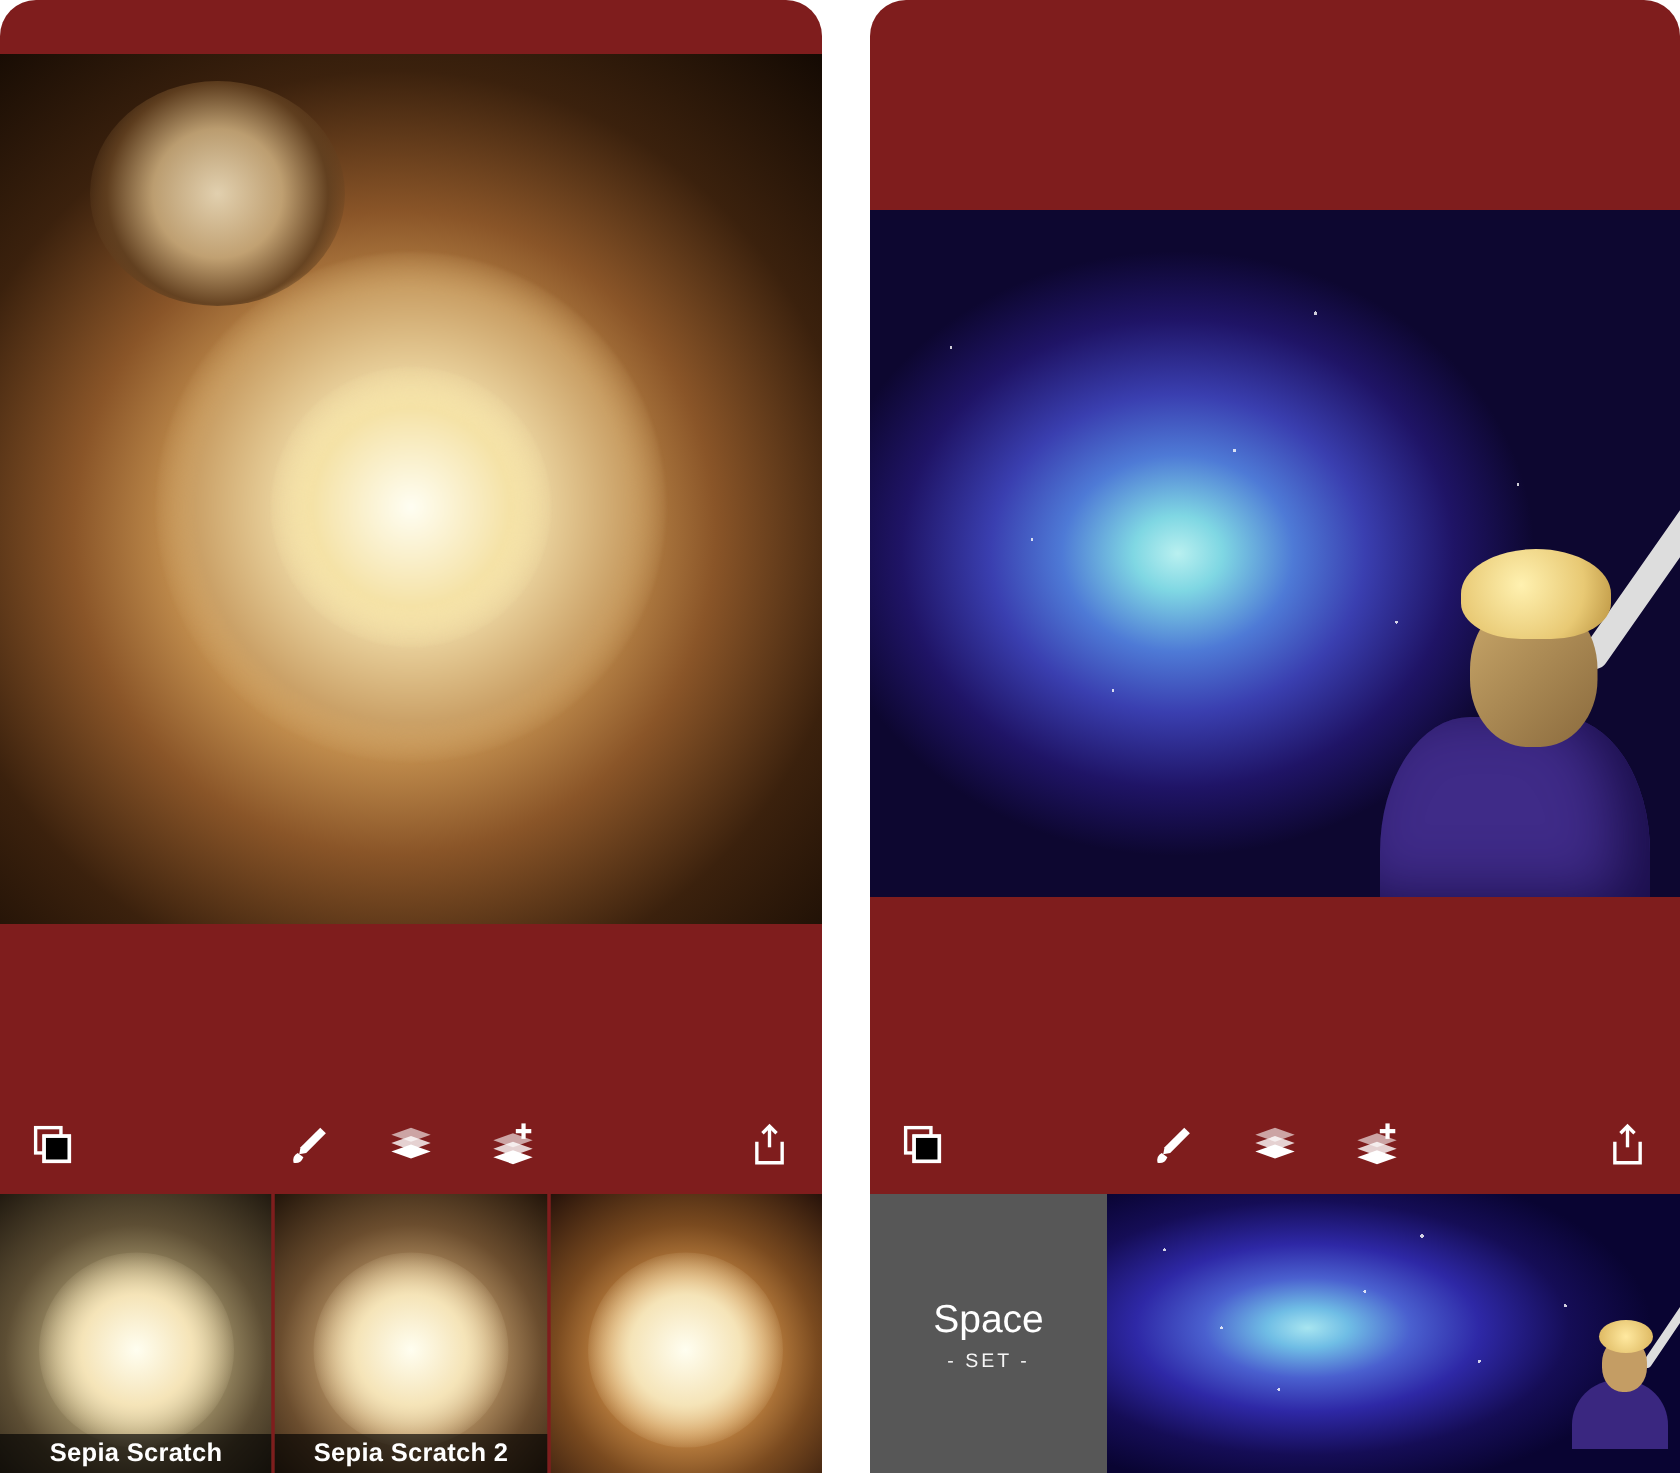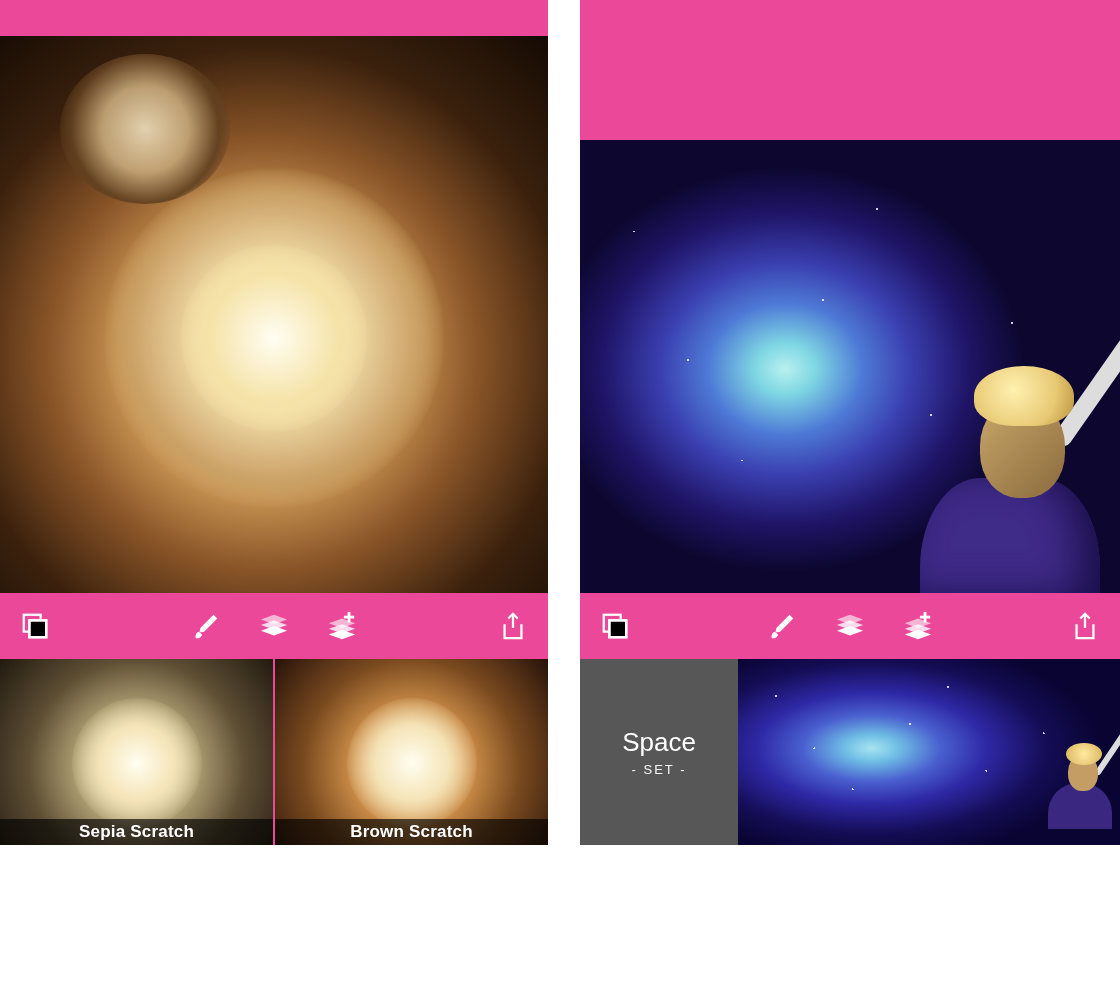--- a/index.html
+++ b/index.html
@@ -7,25 +7,26 @@
     background:#ffffff;
     width:1120px;
     height:982px;
     overflow:hidden;
     font-family:-apple-system,Helvetica Neue,Arial,sans-serif;
     display:flex;
     justify-content:space-between;
   }
   .phone {
     width:548px;
-    height:845px;
-    background:#ec4899;
+    height:982px;
+    background:#7f1d1d;
     position:relative;
     display:flex;
     flex-direction:column;
+    border-radius:24px;
   }
   .phone.right { width:540px; }
   .preview {
     flex:1;
     position:relative;
     overflow:hidden;
   }
   
   .flower-preview {
     position:absolute;
@@ -286,24 +287,29 @@
   </div>
 
   <div class="filters">
     <div class="filter-thumb">
       <div class="flower-thumb-img ft-sepia">
           <div class="flower-mini"></div>
         </div>
       <div class="filter-label">Sepia Scratch</div>
     </div>
     <div class="filter-thumb">
+      <div class="flower-thumb-img ft-sepia2">
+          <div class="flower-mini"></div>
+        </div>
+      <div class="filter-label">Sepia Scratch 2</div>
+    </div>
+    <div class="filter-thumb">
       <div class="flower-thumb-img ft-brown">
           <div class="flower-mini"></div>
         </div>
-      <div class="filter-label">Brown Scratch</div>
     </div>
   </div>
 </div>
 
 <div class="phone right">
   <div class="preview">
     <div class="nebula-preview">
       <div class="stars"></div>
       <div class="person">
         <div class="arm"></div>

